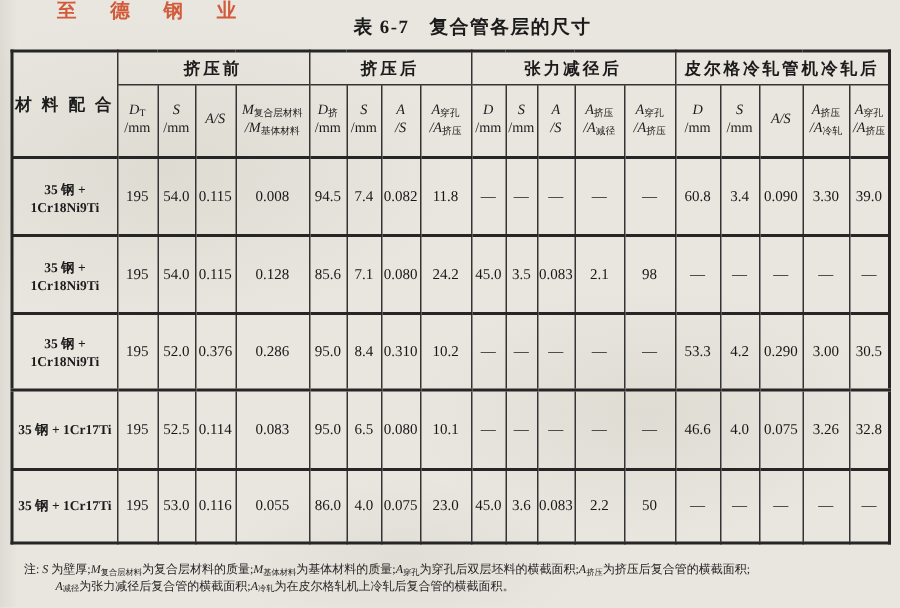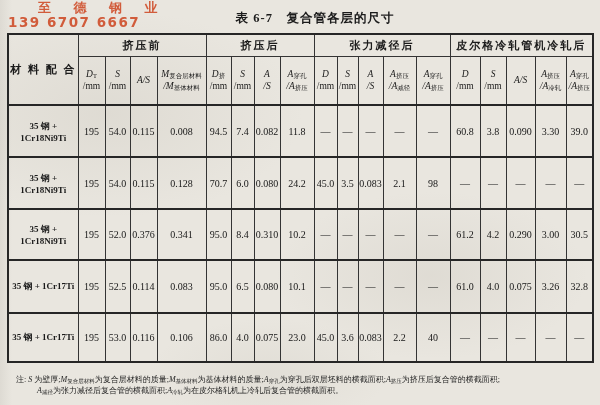--- a/index.html
+++ b/index.html
@@ -37,21 +37,20 @@
   .footnote{position:absolute;left:16px;top:374px;font-size:8px;line-height:11px;
             white-space:nowrap;color:#242424;}
   .footnote .fn2{padding-left:21px;}
   .footnote sub{font-size:5.5px;}
 </style>
 </head>
 <body>
 
 <div class="wm" style="color: rgb(208, 81, 46);">
   <div class="wm-company">至 德 钢 业</div>
-  <div class="wm-phone">139 6707 6667</div>
 </div>
 
 <div class="title">表 6-7　复合管各层的尺寸</div>
 
 <div class="table-wrap">
   <table>
       <colgroup>
         <col style="width: 70px;">
         <col style="width: 27px;">
         <col style="width: 25px;">
@@ -163,103 +162,103 @@
           <td>94.5</td>
           <td>7.4</td>
           <td>0.082</td>
           <td>11.8</td>
           <td>—</td>
           <td>—</td>
           <td>—</td>
           <td>—</td>
           <td>—</td>
           <td>60.8</td>
-          <td>3.8</td>
+          <td>3.4</td>
           <td>0.090</td>
           <td>3.30</td>
           <td>39.0</td>
         </tr>
         <tr style="height: 52px;">
           <th class="mat">35 钢 + 1Cr18Ni9Ti</th>
           <td>195</td>
           <td>54.0</td>
           <td>0.115</td>
           <td>0.128</td>
-          <td>70.7</td>
-          <td>6.0</td>
+          <td>85.6</td>
+          <td>7.1</td>
           <td>0.080</td>
           <td>24.2</td>
           <td>45.0</td>
           <td>3.5</td>
           <td>0.083</td>
           <td>2.1</td>
           <td>98</td>
           <td>—</td>
           <td>—</td>
           <td>—</td>
           <td>—</td>
           <td>—</td>
         </tr>
         <tr style="height: 51px;">
           <th class="mat">35 钢 + 1Cr18Ni9Ti</th>
           <td>195</td>
           <td>52.0</td>
           <td>0.376</td>
-          <td>0.341</td>
+          <td>0.286</td>
           <td>95.0</td>
           <td>8.4</td>
           <td>0.310</td>
           <td>10.2</td>
           <td>—</td>
           <td>—</td>
           <td>—</td>
           <td>—</td>
           <td>—</td>
-          <td>61.2</td>
+          <td>53.3</td>
           <td>4.2</td>
           <td>0.290</td>
           <td>3.00</td>
           <td>30.5</td>
         </tr>
         <tr style="height: 53px;">
           <th class="mat">35 钢 + 1Cr17Ti</th>
           <td>195</td>
           <td>52.5</td>
           <td>0.114</td>
           <td>0.083</td>
           <td>95.0</td>
           <td>6.5</td>
           <td>0.080</td>
           <td>10.1</td>
           <td>—</td>
           <td>—</td>
           <td>—</td>
           <td>—</td>
           <td>—</td>
-          <td>61.0</td>
+          <td>46.6</td>
           <td>4.0</td>
           <td>0.075</td>
           <td>3.26</td>
           <td>32.8</td>
         </tr>
         <tr style="height: 49px;">
           <th class="mat">35 钢 + 1Cr17Ti</th>
           <td>195</td>
           <td>53.0</td>
           <td>0.116</td>
-          <td>0.106</td>
+          <td>0.055</td>
           <td>86.0</td>
           <td>4.0</td>
           <td>0.075</td>
           <td>23.0</td>
           <td>45.0</td>
           <td>3.6</td>
           <td>0.083</td>
           <td>2.2</td>
-          <td>40</td>
+          <td>50</td>
           <td>—</td>
           <td>—</td>
           <td>—</td>
           <td>—</td>
           <td>—</td>
         </tr>
       </tbody>
     </table>
 </div>
 

